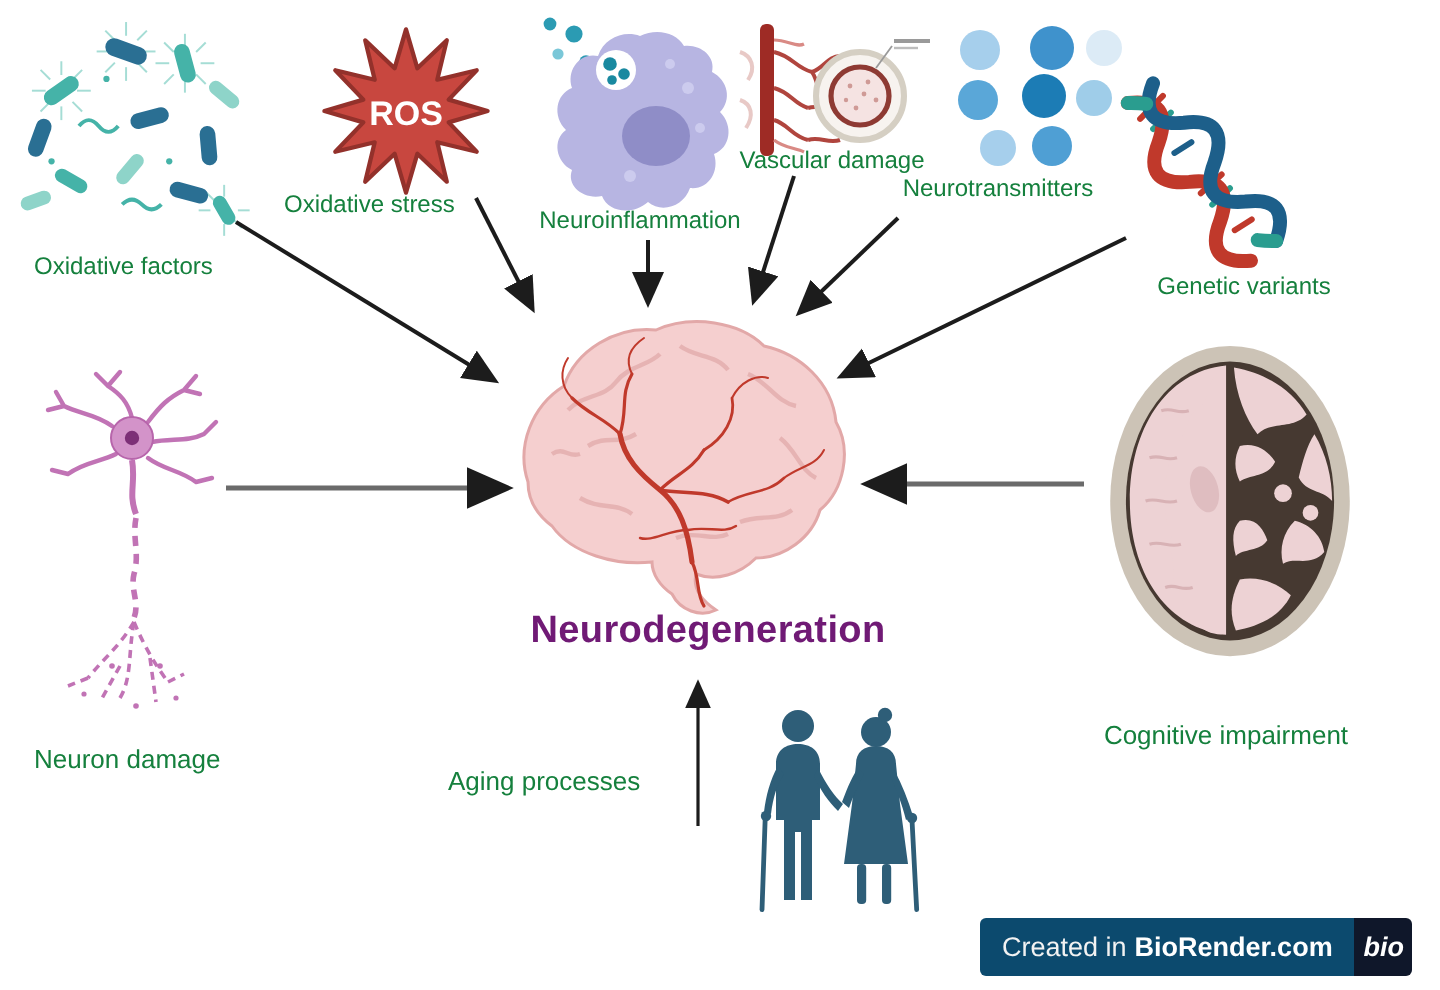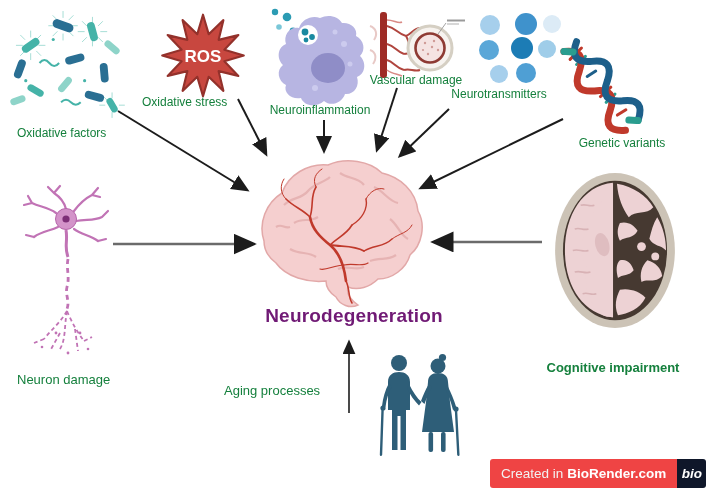--- a/index.html
+++ b/index.html
@@ -6,21 +6,21 @@
   #stage{position:relative;width:720px;height:495px;background:#ffffff;overflow:hidden;
          font-family:"Liberation Sans", sans-serif;}
   .lbl{position:absolute;color:#15803d;font-size:12px;line-height:1.15;white-space:nowrap;}
   .lbl.center{text-align:center;}
   .lbl.big{font-size:19px;font-weight:600;color:#701a75;letter-spacing:.2px;}
   .lbl.bottom{font-size:13px;}
   svg{position:absolute;overflow:visible;}
   #arrows{left:0;top:0;pointer-events:none;}
   #badge{position:absolute;left:490px;top:459px;height:29px;display:flex;align-items:stretch;
          border-radius:3px;overflow:hidden;}
-  #badge .gray{background:#ef4444;color:#f2f2f2;display:flex;align-items:center;
+  #badge .gray{background:#0c4a6e;color:#f2f2f2;display:flex;align-items:center;
                padding:0 11px;font-size:13.5px;}
   #badge .gray b{margin-left:4px;font-weight:700;color:#ffffff;}
   #badge .blue{background:#0f172a;color:#fff;width:29px;display:flex;align-items:center;
                justify-content:center;font-weight:700;font-size:13.5px;font-style:italic;}
 </style>
 </head>
 <body>
 
 <div id="stage">
 
@@ -266,21 +266,21 @@
     <ellipse cx="52" cy="76" rx="7" ry="12" fill="#dfbdc0" transform="rotate(-15 52 76)"></ellipse>
     <path d="M67,14 C84,17 97,26 104,38 C97,46 86,41 79,48 C73,40 68,28 67,14 Z" fill="#edd2d4"></path>
     <path d="M108,48 C114,58 117,70 117,82 C112,76 104,78 100,70 C102,62 104,54 108,48 Z" fill="#edd2d4"></path>
     <path d="M70,54 C78,52 84,56 88,62 C84,70 76,68 70,72 C67,66 67,60 70,54 Z" fill="#edd2d4"></path>
     <path d="M98,92 C106,94 112,100 113,108 C106,116 98,110 92,114 C90,106 92,98 98,92 Z" fill="#edd2d4"></path>
     <path d="M70,92 C78,90 82,96 84,102 C80,108 72,106 68,110 C66,102 66,96 70,92 Z" fill="#edd2d4"></path>
     <path d="M70,122 C80,120 90,124 96,130 C90,142 78,146 68,148 C64,138 66,130 70,122 Z" fill="#edd2d4"></path>
     <circle cx="106" cy="88" r="4" fill="#edd2d4"></circle>
     <circle cx="92" cy="78" r="4.5" fill="#edd2d4"></circle>
   </svg>
-  <div class="lbl bottom center" style="left:538px;top:361px;width:150px;font-weight:bold;">Cognitive impairment</div>
+  <div class="lbl bottom center" style="left:538px;top:361px;width:150px;">Cognitive impairment</div>
 
   <svg style="left:375px;top:352px" width="95" height="108" viewBox="0 0 95 108">
     <g fill="#2e5e78">
       <circle cx="24" cy="11" r="8"></circle>
       <path d="M13,30 C13,23 18,20 24,20 C30,20 35,23 35,30 L35,58 L31,58 L31,98 L25.5,98 L25.5,64 L22.5,64 L22.5,98 L17,98 L17,58 L13,58 Z"></path>
       <path d="M14,31 C10,38 8,46 7,54 L10.5,55 C11.5,47 13.5,40 17,35 Z"></path>
       <circle cx="8" cy="56" r="2.6"></circle>
       <rect x="5.6" y="57" width="2.4" height="47" rx="1.2" transform="rotate(2 6.8 80)"></rect>
       <path d="M34,32 C38,40 42,46 46.5,50 L44,53.5 C39.5,49 35,43 32,36 Z"></path>
       <circle cx="63" cy="14" r="7.5"></circle>

